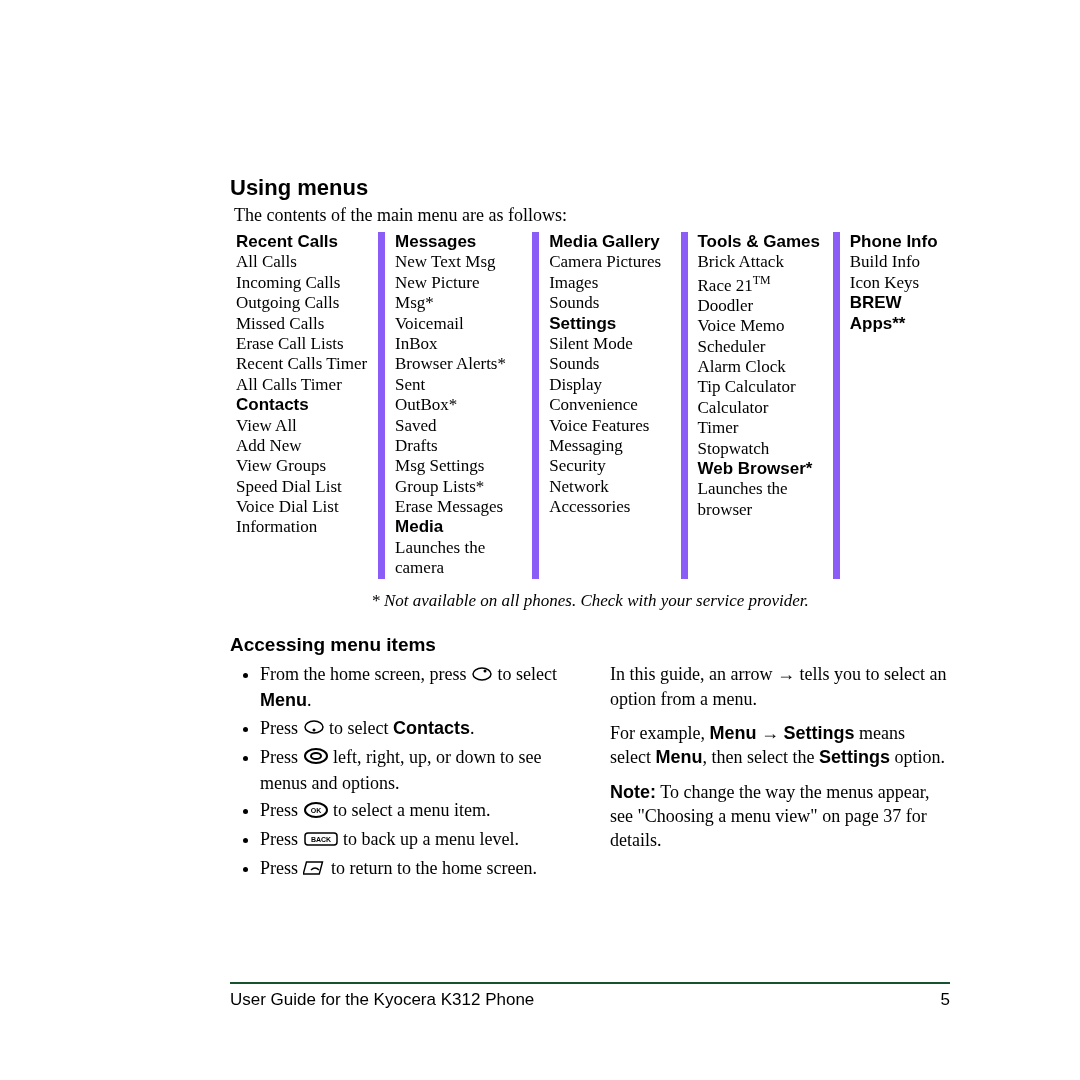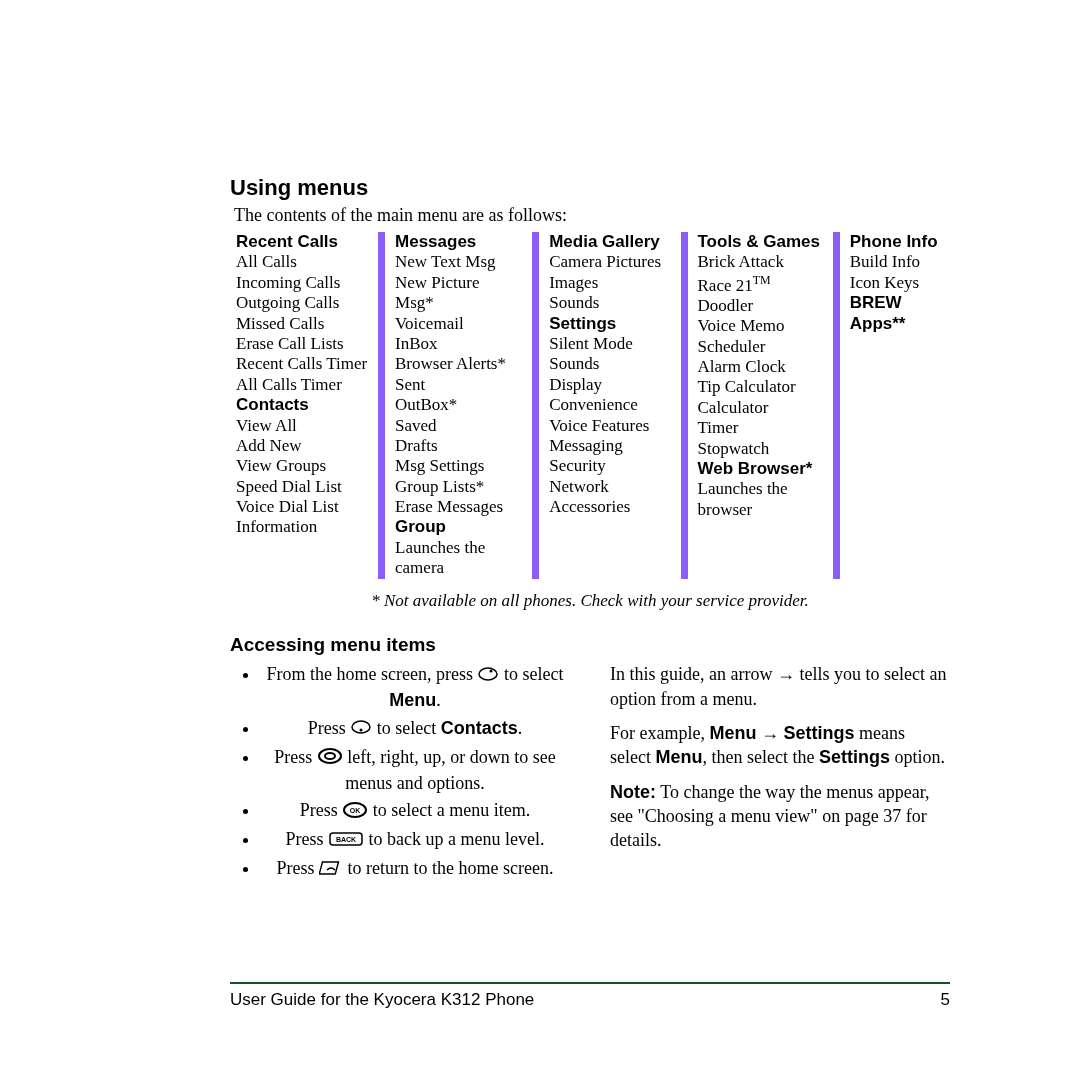--- a/index.html
+++ b/index.html
@@ -73,21 +73,20 @@
     width: 50%;
     font-size: 18px;
     line-height: 1.35;
   }
   ul.bl {
     margin: 0;
     padding-left: 30px;
   }
   ul.bl li {
     margin-bottom: 3px;
-    text-align: center;
   }
   .ic {
     display: inline-block;
     vertical-align: middle;
   }
   .sans { font-family: Arial, Helvetica, sans-serif; }
   .bold { font-weight: bold; }
   .footer {
     position: absolute;
     left: 230px;
@@ -135,21 +134,21 @@
       <div>Voicemail</div>
       <div>InBox</div>
       <div>Browser Alerts*</div>
       <div>Sent</div>
       <div>OutBox*</div>
       <div>Saved</div>
       <div>Drafts</div>
       <div>Msg Settings</div>
       <div>Group Lists*</div>
       <div>Erase Messages</div>
-      <div class="bh">Group</div>
+      <div class="bh">Media</div>
       <div>Launches the camera</div>
     </div>
 
     <div class="col col3 sep">
       <div class="bh">Media Gallery</div>
       <div>Camera Pictures</div>
       <div>Images</div>
       <div>Sounds</div>
       <div class="bh">Settings</div>
       <div>Silent Mode</div>

